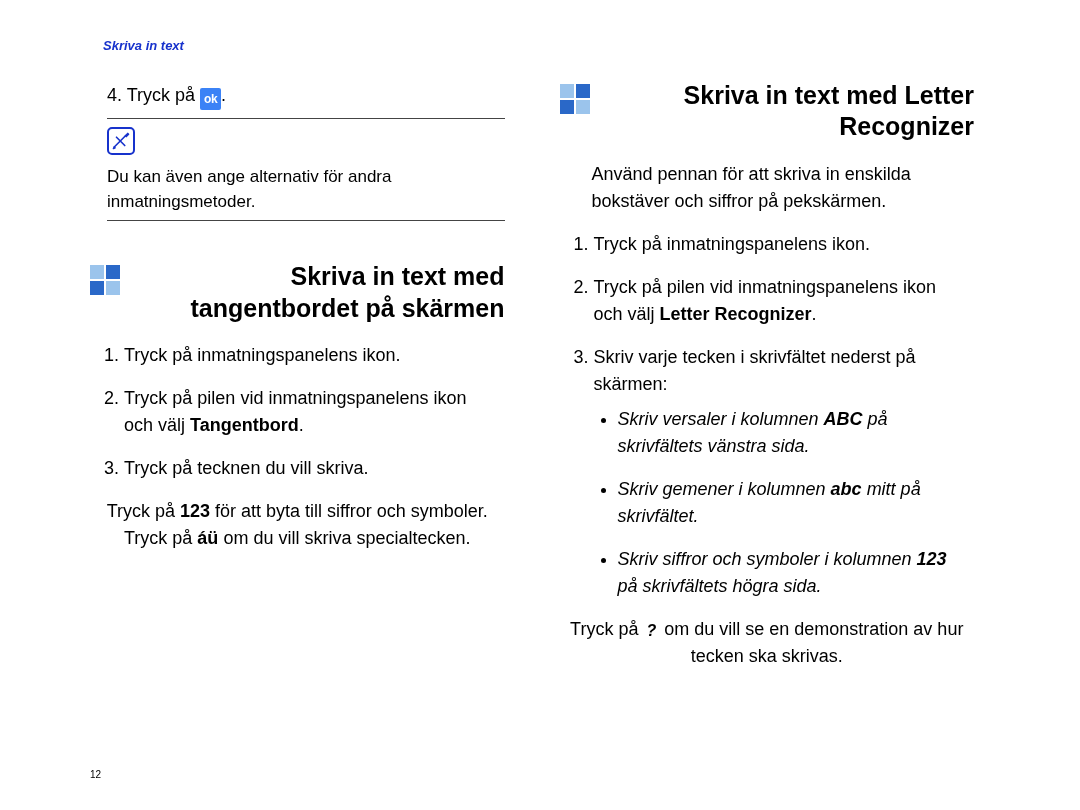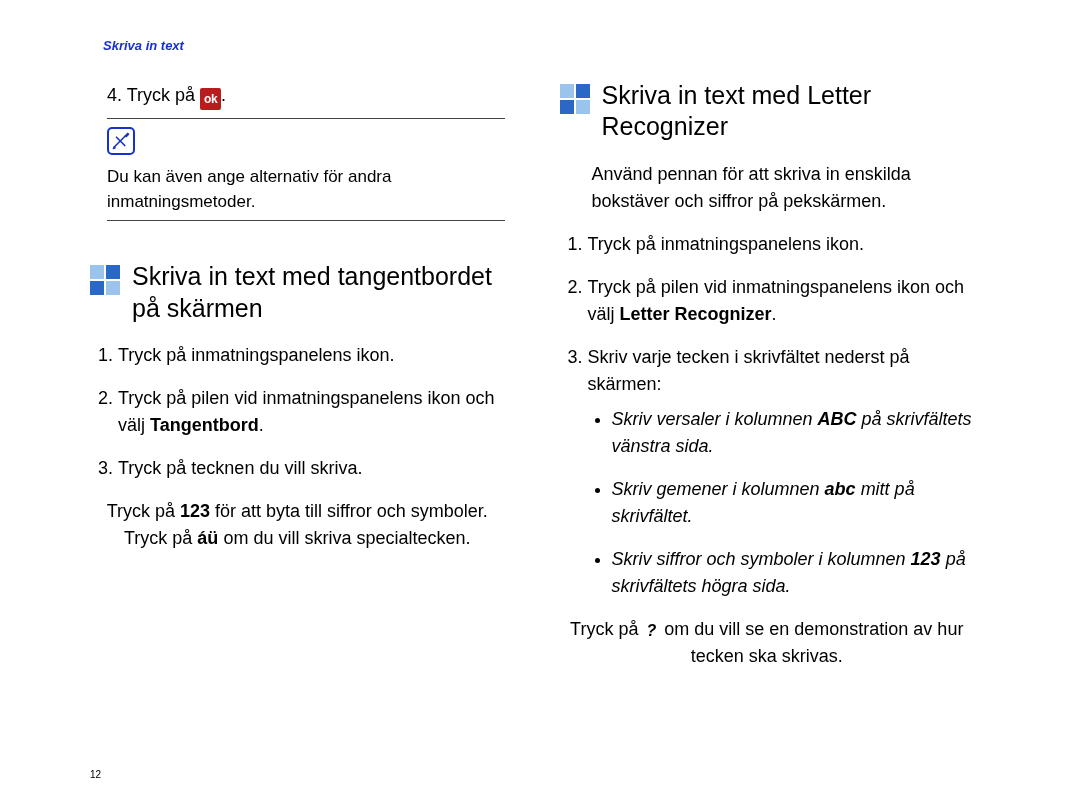--- a/index.html
+++ b/index.html
@@ -39,21 +39,21 @@
   .body-text, .list-text {
     font-size: 18px;
     line-height: 1.5;
   }
   .step4 {
     margin: 2px 0 8px 17px;
   }
   .ok-badge {
     display: inline-block;
     vertical-align: -2px;
-    background: #b91c1c;
+    background: #3b82f6;
     color: #fff;
     font-size: 12px;
     font-weight: bold;
     padding: 2px 4px 2px 4px;
     border-radius: 2px;
     letter-spacing: -0.5px;
   }
   .note-box {
     border-top: 1px solid #444;
     border-bottom: 1px solid #444;
@@ -94,27 +94,28 @@
     margin-top: 4px;
     display: grid;
     grid-template-columns: 1fr 1fr;
     grid-template-rows: 1fr 1fr;
     gap: 2px;
   }
   .sq-icon .sq { background: #9bc4ec; }
   .sq-icon .sq.dark { background: #2a68c8; }
   .section-title {
     font-size: 25px;
-    font-weight: normal;
+    font-weight: bold;
     line-height: 1.25;
+    text-align: right;
   }
   ol.num {
     list-style: decimal;
     padding-left: 26px;
-    margin: 2px;
+    margin: 8px;
   }
   ol.num > li {
     margin: 0 0 16px 0;
   }
   ul.bul {
     list-style: disc;
     padding-left: 24px;
     margin: 8px 0 0 0;
     font-style: italic;
   }

